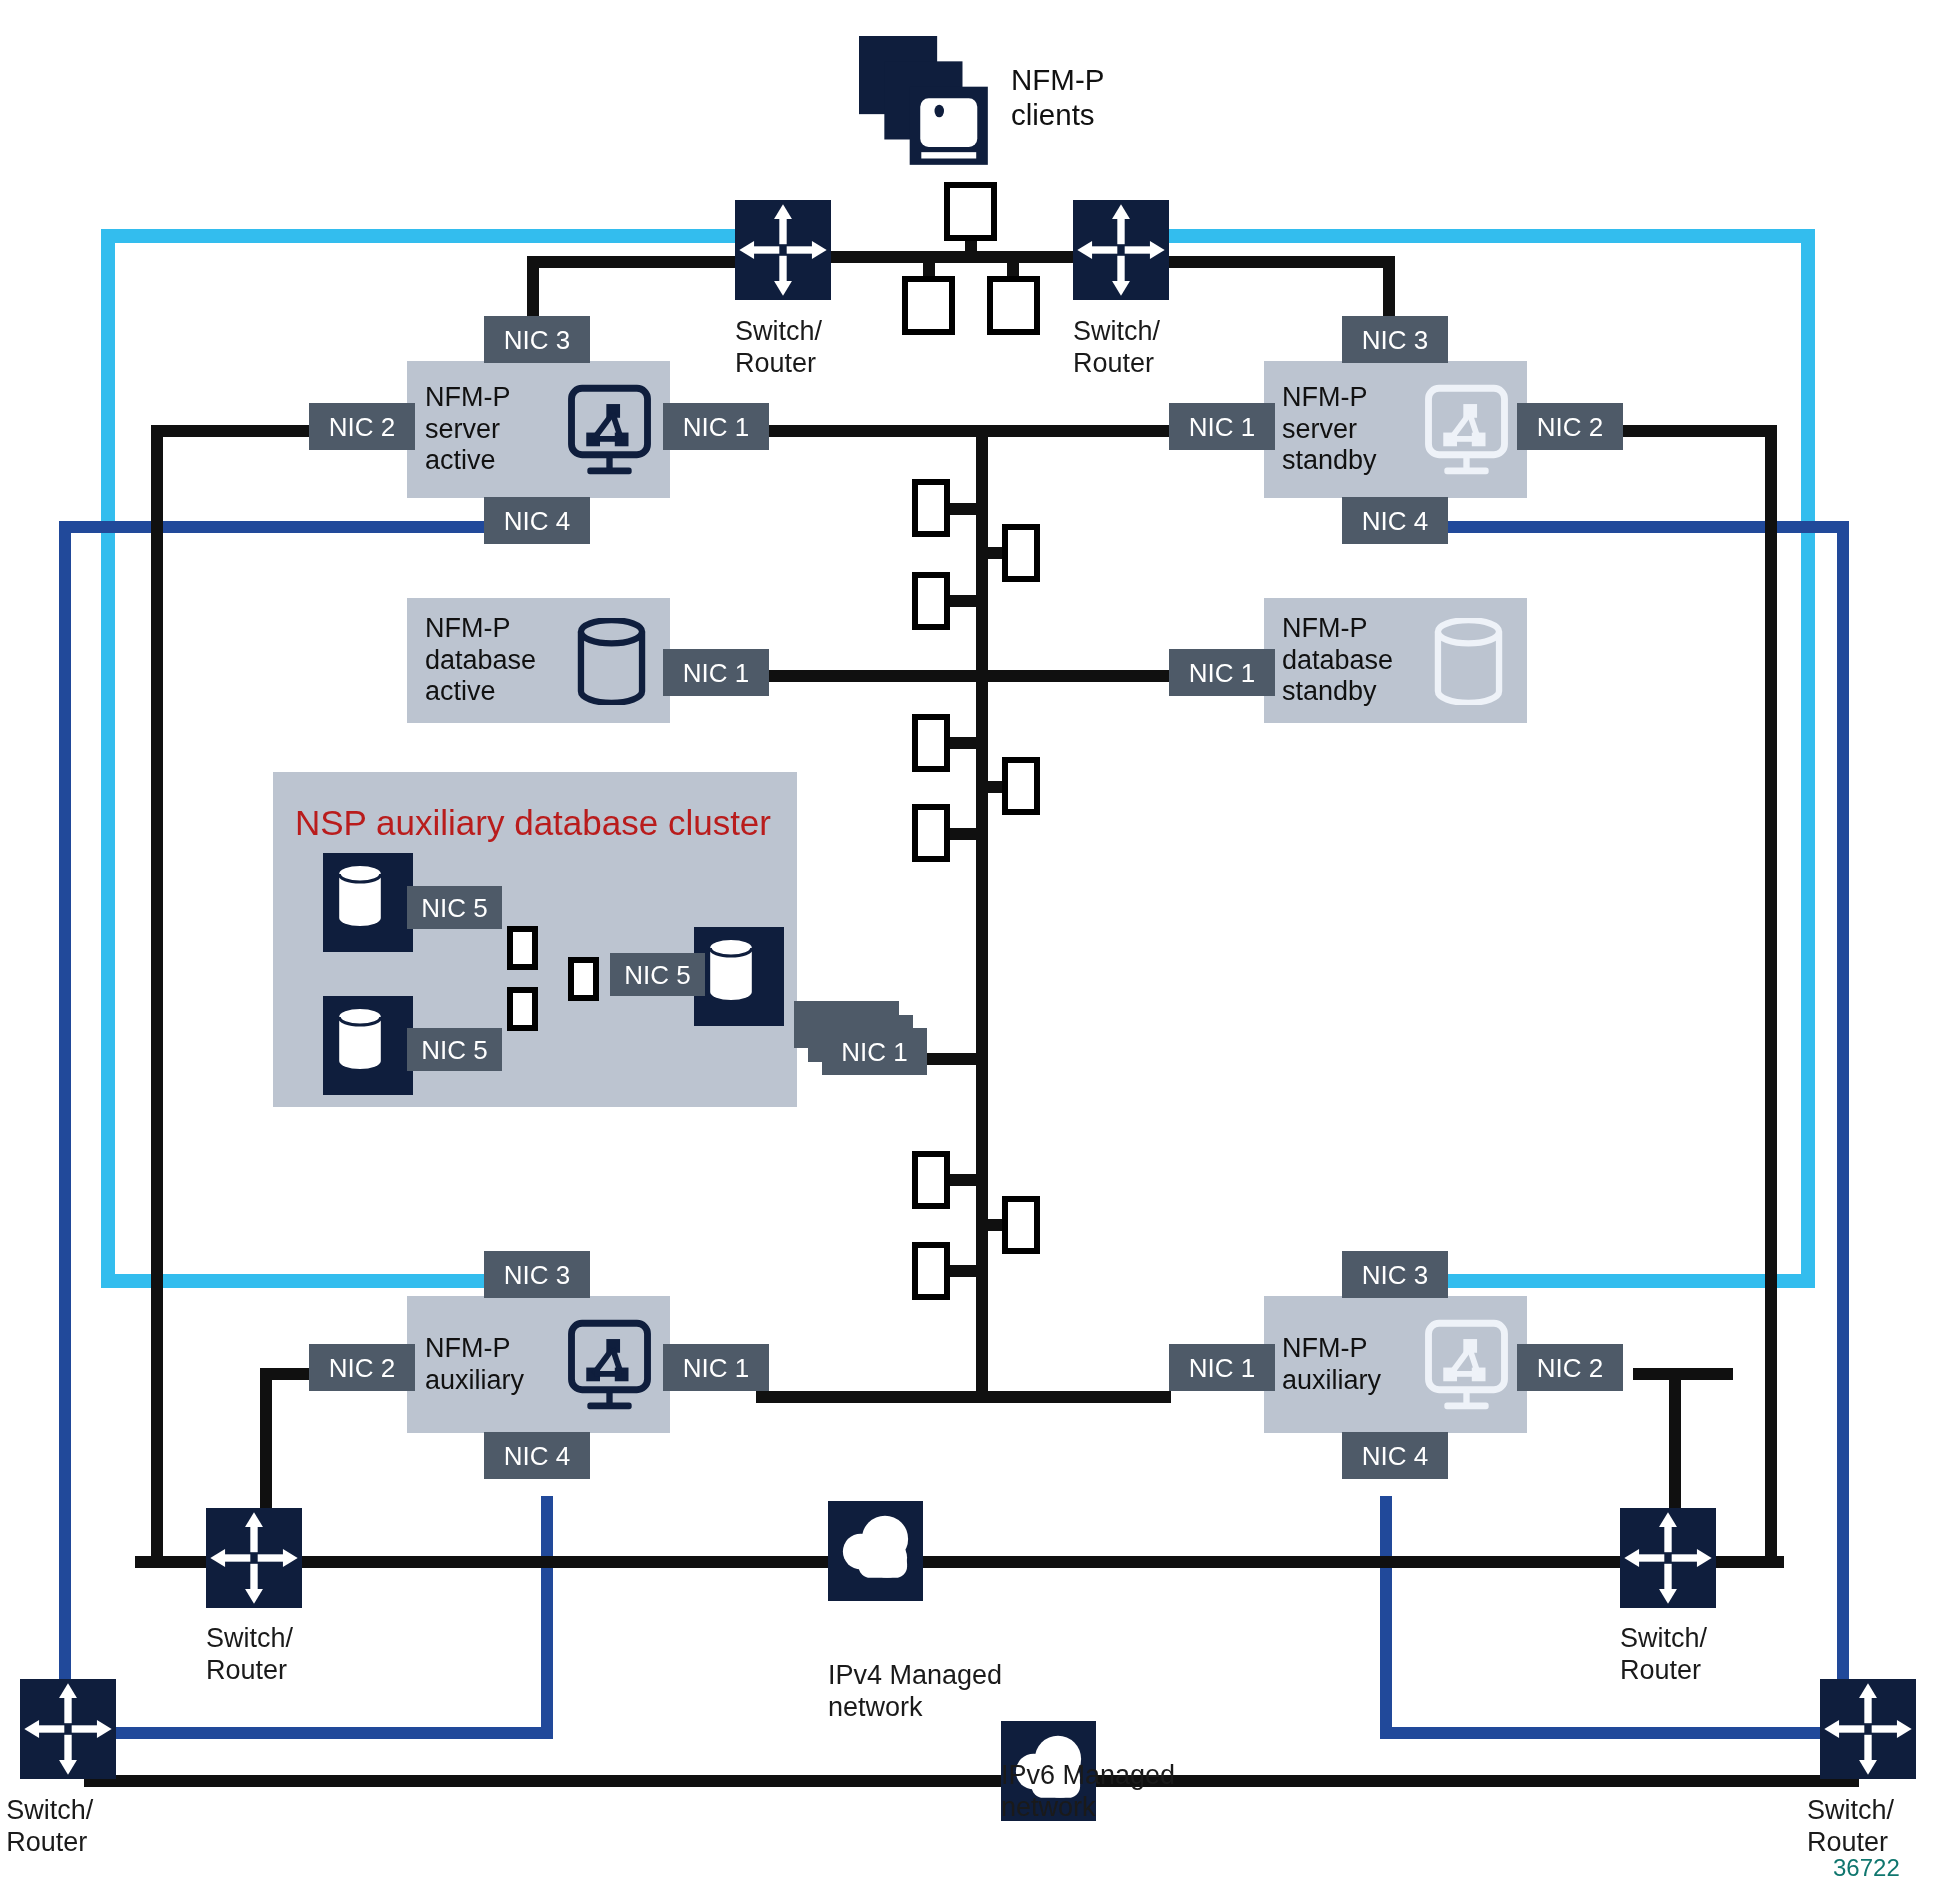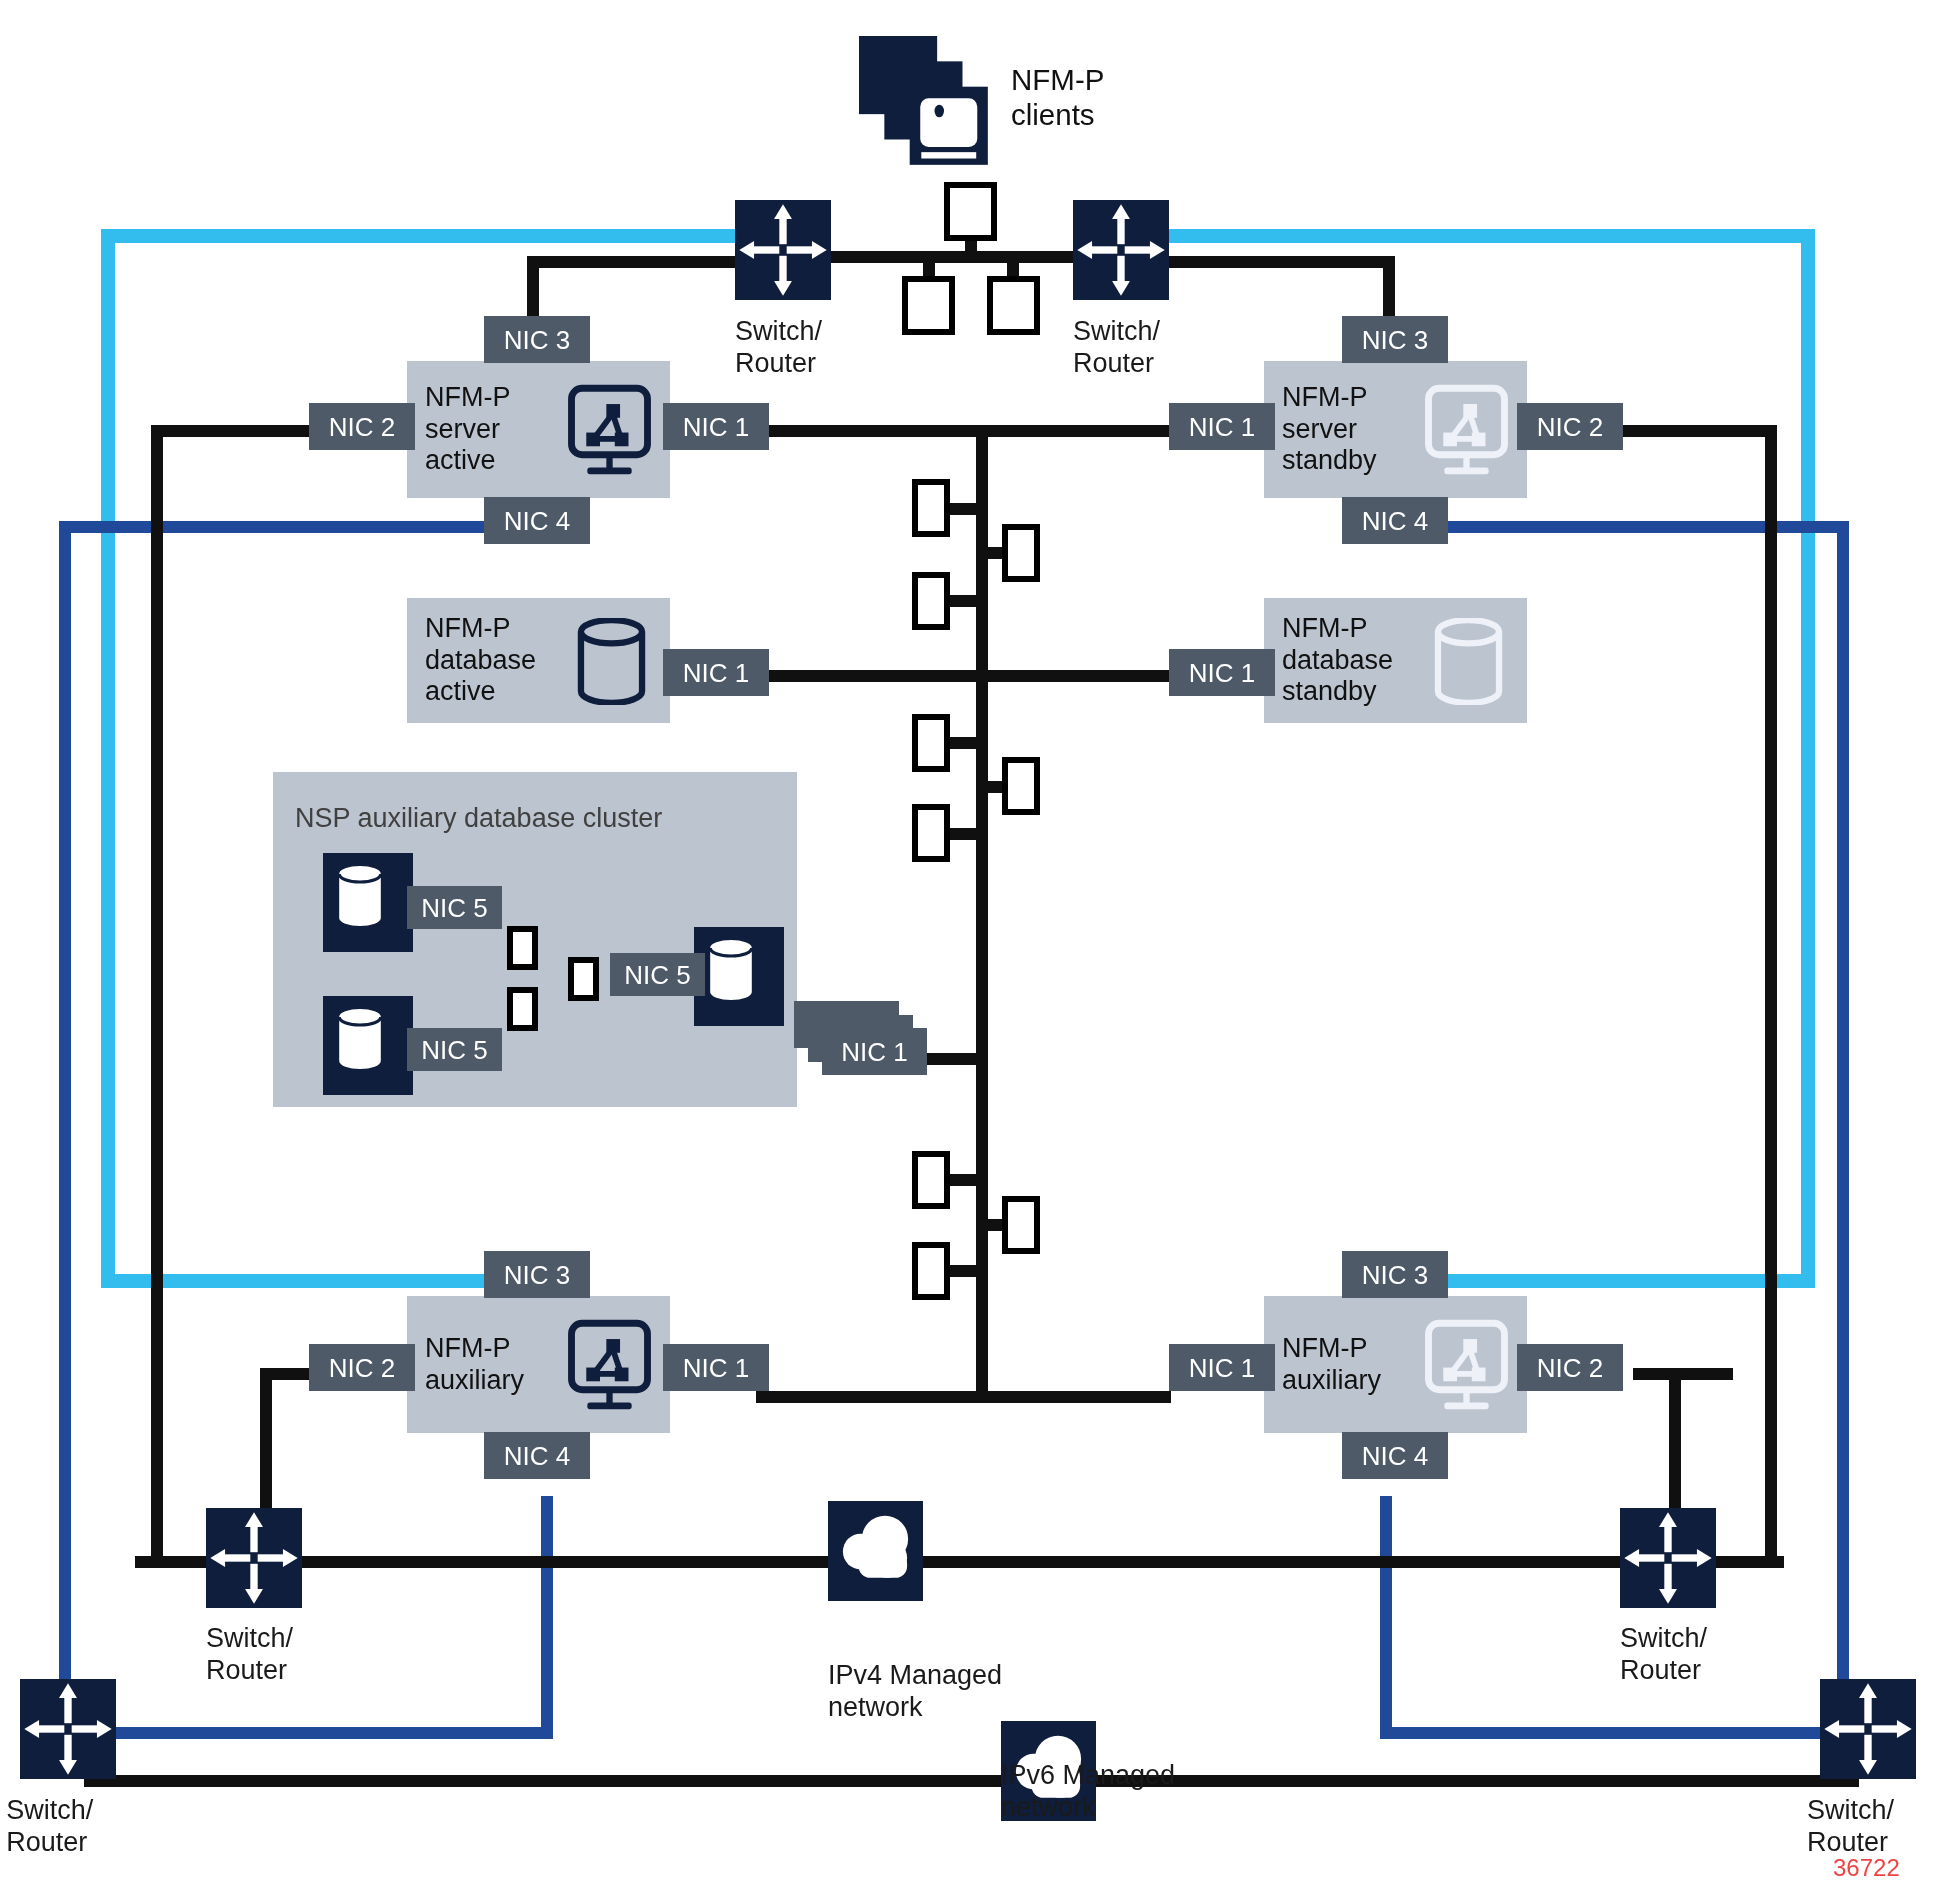--- a/index.html
+++ b/index.html
@@ -26,31 +26,31 @@
     display:flex;align-items:center;
   }
   .node .txt{
     font-size:27px;line-height:1.18;color:#111111;
     padding-left:18px;white-space:pre-line;
   }
   .node .ico{position:absolute;}
 
   .clusterbox{position:absolute;background:#bcc4d0;z-index:20;}
   .clusterbox .ctitle{
-    position:absolute;font-size:27px;color:#404040;white-space:nowrap;
+    position:absolute;font-size:35px;color:#b91c1c;white-space:nowrap;
   }
   .dbtile{position:absolute;background:#0f1e3d;z-index:32;}
 
   .devbox{position:absolute;background:#0f1e3d;z-index:35;}
   .caption{
     position:absolute;font-size:27px;line-height:1.18;color:#1a1a1a;
     white-space:pre-line;z-index:36;
   }
   .connbox{position:absolute;background:#ffffff;border:6.3px solid #000;box-sizing:border-box;z-index:25;}
-  .figno{position:absolute;font-size:24px;color:#ef4444;z-index:50;text-align:center;}
+  .figno{position:absolute;font-size:24px;color:#0f766e;z-index:50;text-align:center;}
   .clientlabel{position:absolute;font-size:29.5px;line-height:1.18;color:#111;white-space:pre-line;z-index:40;}
   .clienticon{position:absolute;z-index:38;}
   svg{display:block;}
 </style>
 </head>
 <body>
 
 <div id="stage">
 
   <div class="line cyan" style="left:101px;top:229px;width:637px;height:13.7px;"></div>

